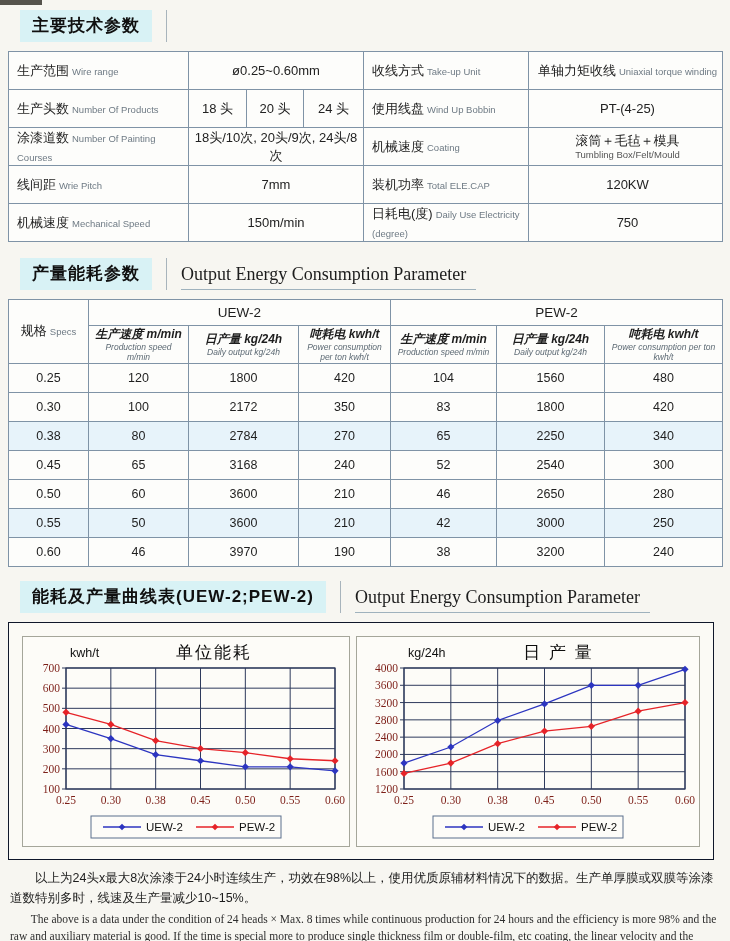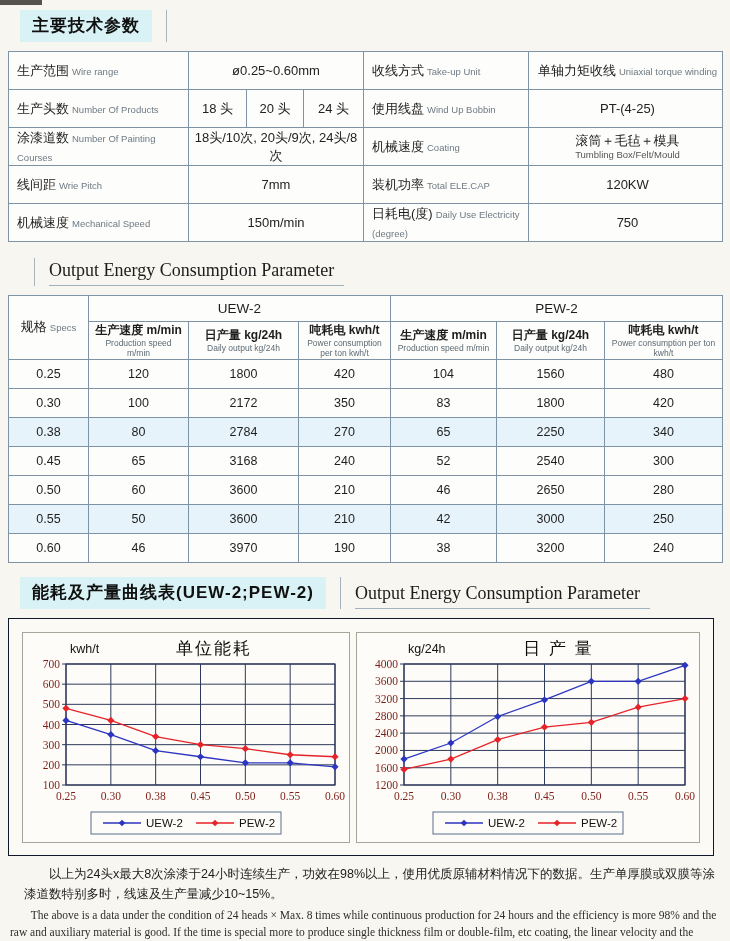--- a/index.html
+++ b/index.html
@@ -28,32 +28,32 @@
   .lbl-en{font-size:9.5px;color:#6e7a84;margin-left:3px;}
   .val{text-align:center;font-size:13px;color:#222;}
   .val-sub{font-size:9.5px;color:#555;line-height:1.1;}
   .val-left{text-align:center;padding-left:8px;}
 
   .specs-table{margin-bottom:14px;}
   .specs-table th{font-weight:normal;}
   .group-h{font-size:13.5px;color:#1d1d1d;height:25px;text-align:center;}
   .spec-h{font-size:13px;font-weight:bold;text-align:center;}
   .spec-h .lbl-en{font-weight:normal;}
-  .sub-h{height:35px;}
+  .sub-h{height:35px;font-style:italic;}
   .sub-zh{font-size:12px;font-weight:bold;color:#1d1d1d;}
   .sub-en{font-size:8.5px;color:#5d6a74;line-height:1.15;}
   .specs-table td{height:28px;text-align:center;font-size:12.5px;color:#1f1f1f;}
   tr.shaded td{background:#e7f3fa;}
 
   
   .charts-outer{border:1px solid #0f172a;background:#fbfaf5;margin:6px 8px 8px 0;padding:13px 10px 12px 10px;display:flex;gap:6px;justify-content:center;}
   .chart-panel{background:#fdfcf8;border:1px solid #a5a69a;padding:1px;}
 
   
-  .fn-zh{font-size:12.5px;color:#1c1c1c;line-height:1.6;text-indent:2em;margin:8px 2px 0 16px;}
+  .fn-zh{font-size:12.5px;color:#1c1c1c;line-height:1.6;text-indent:2em;margin:8px 2px 0 2px;}
   .fn-en{font-family:"Liberation Serif",serif;font-size:11.5px;color:#2e2e2e;line-height:1.5;text-indent:1.8em;margin:3px 2px 0 2px;}
 </style>
 </head>
 <body>
 
 <div class="artifact"></div>
 
 <div class="page">
 
   <div class="sec-header">
@@ -100,20 +100,21 @@
         <tr>
           <td class="lbl"><span class="lbl-zh">机械速度</span><span class="lbl-en">Mechanical Speed</span></td>
           <td class="val" colspan="3">150m/min</td>
           <td class="lbl"><span class="lbl-zh">日耗电(度)</span><span class="lbl-en">Daily Use Electricity (degree)</span></td>
           <td class="val val-left"><span>750</span></td>
         </tr>
       </tbody>
   </table>
 
   <div class="sec-header">
+    <span class="sec-zh">产量能耗参数</span>
     <span class="sec-div"></span>
     <span class="sec-en">Output Energy Consumption Parameter</span>
   </div>
 
   <table class="specs-table">
     <colgroup>
       <col style="width:80px">
       <col style="width:100px">
         <col style="width:110px">
         <col style="width:92px">

